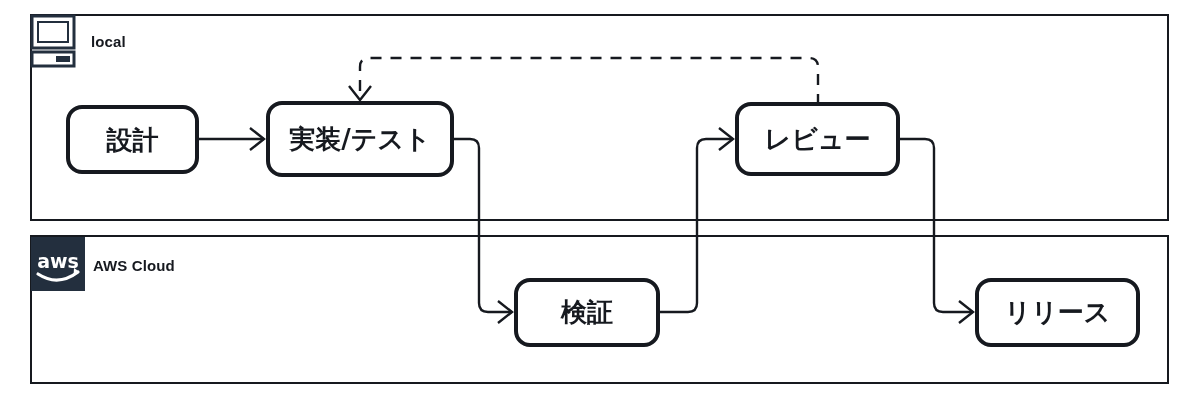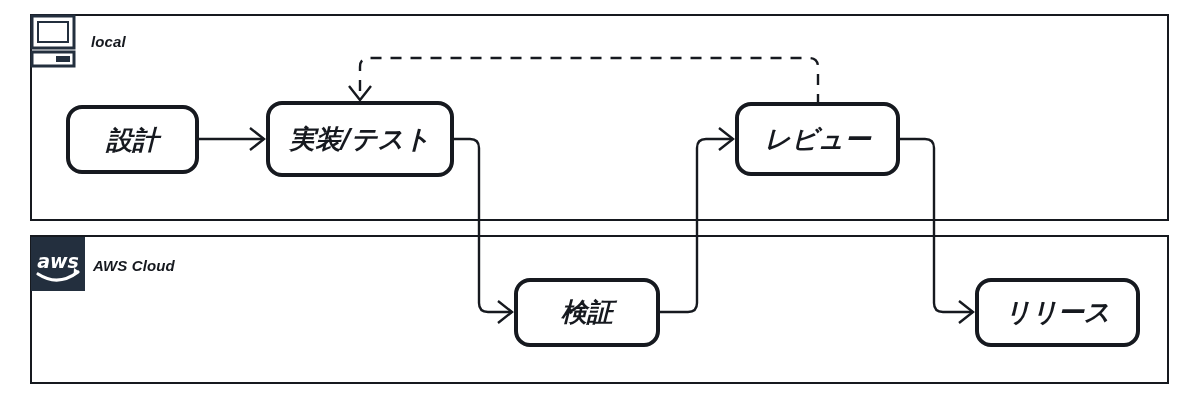--- a/index.html
+++ b/index.html
@@ -12,21 +12,20 @@
     height: 407px;
     font-family: "Liberation Sans", "DejaVu Sans", sans-serif;
     color: #16191f;
     overflow: hidden;
     position: relative;
   }
   #stage {
     position: relative;
     width: 1200px;
     height: 407px;
-    font-style: italic;
   }
   #diagram-svg {
     position: absolute;
     left: 0;
     top: 0;
     width: 1200px;
     height: 407px;
   }
   .grp-label {
     font-size: 15px;

